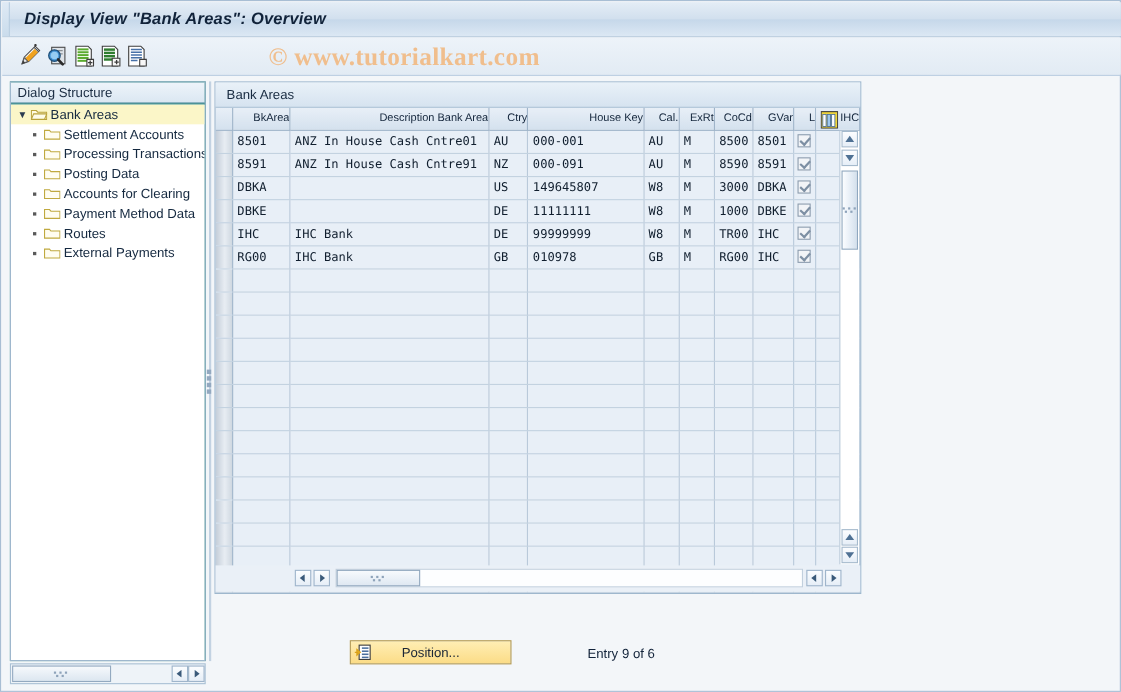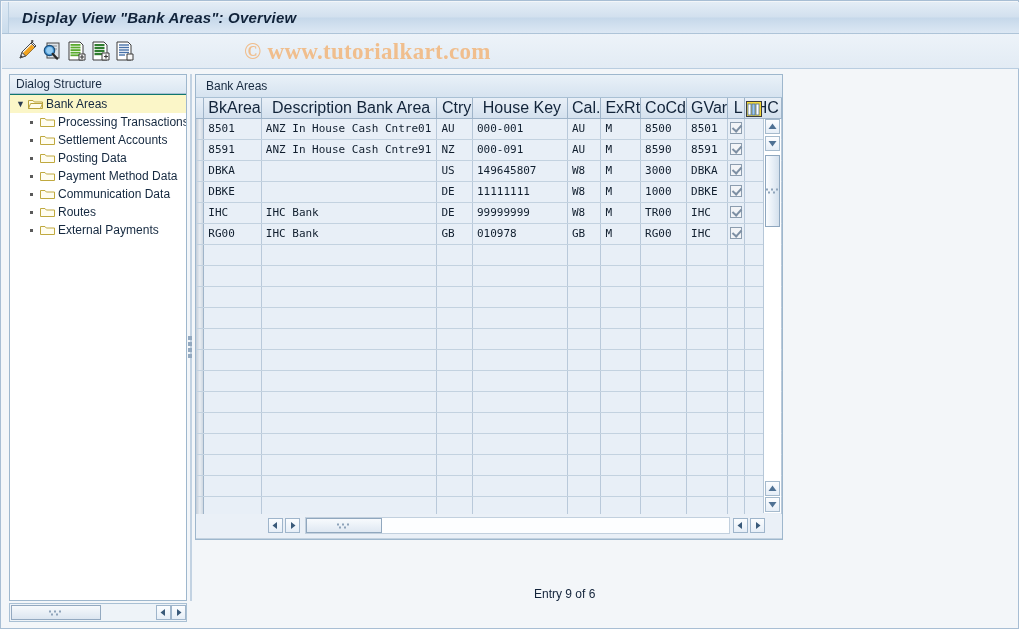--- a/index.html
+++ b/index.html
@@ -271,23 +271,23 @@
     font-size: 12px;
     position: absolute;
     left: 0; top: 0;
   }
   table.grid th {
     height: 20px;
     background: linear-gradient(to bottom,#e8eff7,#d4e1ee);
     border-right: 1px solid #9fb4c9;
     border-bottom: 1px solid #9fb4c9;
     font-weight: normal;
-    font-size: 16px;
+    font-size: 10px;
     color: #12243a;
-    text-align: center;
+    text-align: right;
     padding: 0 0 0 4px;
     white-space: nowrap;
     overflow: hidden;
     box-sizing: border-box;
     cursor: pointer;
   }
   table.grid th.selcol {
     width: 17px;
     padding: 0;
     background: linear-gradient(to bottom,#e8eff7,#d4e1ee);
@@ -514,48 +514,48 @@
       <div class="tree-node root">
         <span class="tree-twisty">▼</span><span class="folder-ico"><svg width="15" height="12" viewBox="0 0 15 12">
               <path d="M0.5 2.5 H5 L6.3 4 H14.5 V10.5 H0.5 Z" fill="#fffbe0" stroke="#b9a23a" stroke-width="1"></path>
               <path d="M0.5 10.5 L2.6 5.5 H14.5 L12.4 10.5 Z" fill="#fefce9" stroke="#b9a23a" stroke-width="1"></path>
             </svg></span><span class="tree-label">Bank Areas</span>
       </div>
 
       <div class="tree-node child">
         <span class="tree-dot"></span><span class="folder-ico"><svg width="15" height="12" viewBox="0 0 15 12">
               <path d="M0.5 2.5 H5 L6.3 4 H14.5 V10.5 H0.5 Z" fill="#fffdf0" stroke="#c0a93f" stroke-width="1"></path>
-            </svg></span><span class="tree-label">Processing Transactions</span>
+            </svg></span><span class="tree-label">Settlement Accounts</span>
       </div>
 
       <div class="tree-node child">
         <span class="tree-dot"></span><span class="folder-ico"><svg width="15" height="12" viewBox="0 0 15 12">
               <path d="M0.5 2.5 H5 L6.3 4 H14.5 V10.5 H0.5 Z" fill="#fffdf0" stroke="#c0a93f" stroke-width="1"></path>
-            </svg></span><span class="tree-label">Settlement Accounts</span>
+            </svg></span><span class="tree-label">Processing Transactions</span>
       </div>
 
       <div class="tree-node child">
         <span class="tree-dot"></span><span class="folder-ico"><svg width="15" height="12" viewBox="0 0 15 12">
               <path d="M0.5 2.5 H5 L6.3 4 H14.5 V10.5 H0.5 Z" fill="#fffdf0" stroke="#c0a93f" stroke-width="1"></path>
             </svg></span><span class="tree-label">Posting Data</span>
       </div>
 
 
+      <div class="tree-node child">
+        <span class="tree-dot"></span><span class="folder-ico"><svg width="15" height="12" viewBox="0 0 15 12">
+              <path d="M0.5 2.5 H5 L6.3 4 H14.5 V10.5 H0.5 Z" fill="#fffdf0" stroke="#c0a93f" stroke-width="1"></path>
+            </svg></span><span class="tree-label">Accounts for Clearing</span>
+      </div>
 
       <div class="tree-node child">
         <span class="tree-dot"></span><span class="folder-ico"><svg width="15" height="12" viewBox="0 0 15 12">
               <path d="M0.5 2.5 H5 L6.3 4 H14.5 V10.5 H0.5 Z" fill="#fffdf0" stroke="#c0a93f" stroke-width="1"></path>
             </svg></span><span class="tree-label">Payment Method Data</span>
       </div>
 
-      <div class="tree-node child">
-        <span class="tree-dot"></span><span class="folder-ico"><svg width="15" height="12" viewBox="0 0 15 12">
-              <path d="M0.5 2.5 H5 L6.3 4 H14.5 V10.5 H0.5 Z" fill="#fffdf0" stroke="#c0a93f" stroke-width="1"></path>
-            </svg></span><span class="tree-label">Communication Data</span>
-      </div>
 
       <div class="tree-node child">
         <span class="tree-dot"></span><span class="folder-ico"><svg width="15" height="12" viewBox="0 0 15 12">
               <path d="M0.5 2.5 H5 L6.3 4 H14.5 V10.5 H0.5 Z" fill="#fffdf0" stroke="#c0a93f" stroke-width="1"></path>
             </svg></span><span class="tree-label">Routes</span>
       </div>
 
       <div class="tree-node child">
         <span class="tree-dot"></span><span class="folder-ico"><svg width="15" height="12" viewBox="0 0 15 12">
               <path d="M0.5 2.5 H5 L6.3 4 H14.5 V10.5 H0.5 Z" fill="#fffdf0" stroke="#c0a93f" stroke-width="1"></path>
@@ -977,16 +977,29 @@
           </svg>
       </div>
       <div class="arrow-btn" style="right:17px;top:4px;">
         <svg width="7" height="7" viewBox="0 0 7 7">
             <path d="M2 0 L2 7 L6.5 3.5 Z" fill="#3a5a7a"></path>
           </svg>
       </div>
     </div>
   </div>
 
+  <div id="position-button">
+    <span class="pb-ico">
+      <svg width="16" height="16" viewBox="0 0 16 16">
+        <rect x="4.5" y="1.5" width="10" height="13" fill="#ffffff" stroke="#3d3d3d" stroke-width="1"></rect>
+        <rect x="7" y="3.5" width="6" height="1.4" fill="#4a6f9e"></rect>
+        <rect x="7" y="6.3" width="6" height="1.4" fill="#4a6f9e"></rect>
+        <rect x="7" y="9.1" width="6" height="1.4" fill="#4a6f9e"></rect>
+        <rect x="7" y="11.9" width="6" height="1.4" fill="#4a6f9e"></rect>
+        <path d="M0.5 8 L4 8 M2.5 5.5 L5.5 8 L2.5 10.5 Z" stroke="#d9a21b" stroke-width="1.2" fill="#f5c63a"></path>
+      </svg>
+    </span>
+    <span>Position...</span>
+  </div>
 
   <div id="entry-status">Entry 9 of 6</div>
 
 </div>
 
 </body></html>

